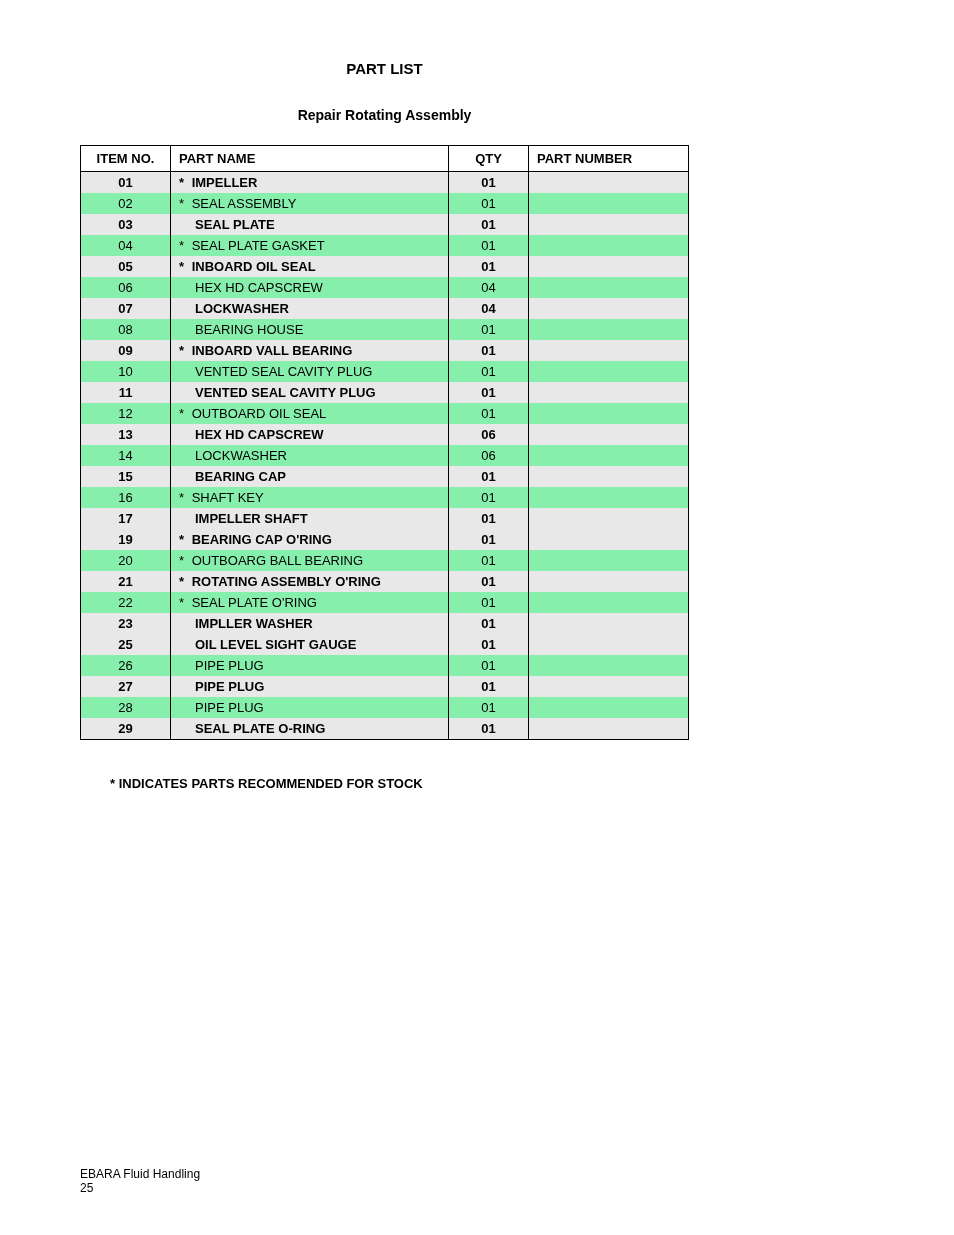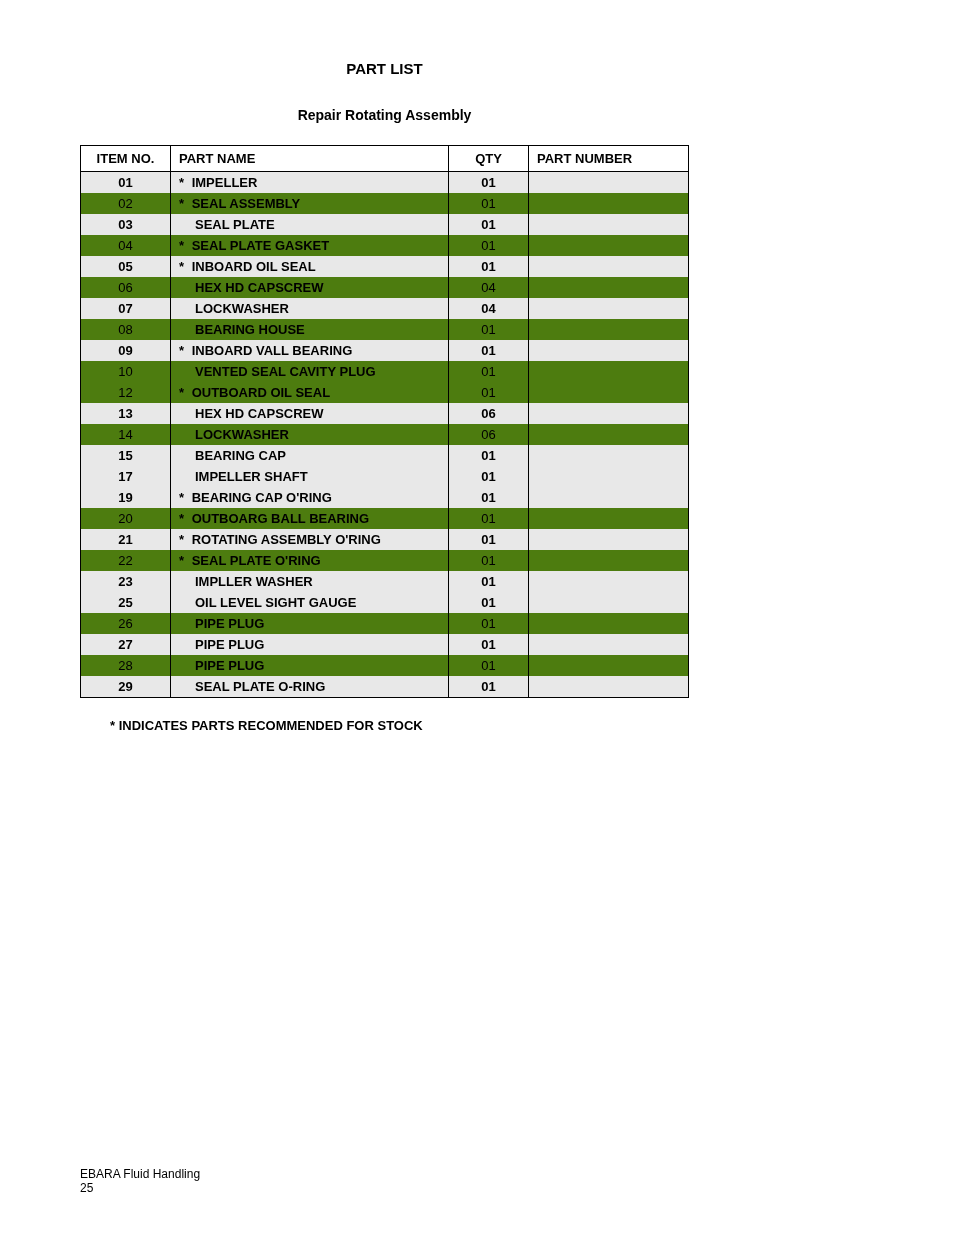--- a/index.html
+++ b/index.html
@@ -26,21 +26,21 @@
     }
     .section-title {
       text-align: center;
       font-weight: bold;
       font-size: 14px;
       margin-bottom: 22px;
     }
     table {
       width: 100%;
       border-collapse: collapse;
-      margin-bottom: 20px;
+      margin-bottom: 36px;
     }
     thead tr th {
       border: 1.5px solid #000;
       padding: 5px 8px;
       font-weight: bold;
       font-size: 13px;
       text-align: left;
       background: #fff;
     }
     thead tr th.center {
@@ -52,29 +52,28 @@
       border-left: 1.5px solid #000;
       border-right: 1.5px solid #000;
     }
     tbody tr:last-child td {
       border-bottom: 1.5px solid #000;
     }
     tbody tr.shaded {
       background-color: #e8e8e8;
     }
     tbody tr.normal {
-      background-color: #4d7c0f;
+      background-color: #86efac;
     }
     td.item-no {
       width: 90px;
       text-align: center;
     }
     td.part-name {
       width: auto;
-      font-weight: bold;
     }
     td.qty {
       width: 80px;
       text-align: center;
     }
     td.part-number {
       width: 160px;
     }
     .bold-row td {
       font-weight: bold;
@@ -170,20 +169,26 @@
           <td class="part-name"><span class="asterisk">* </span><span>INBOARD VALL BEARING</span></td>
           <td class="qty">01</td>
           <td class="part-number"></td>
         </tr>
         <tr class="normal">
           <td class="item-no">10</td>
           <td class="part-name"><span style="margin-right: 16px;">  </span><span>VENTED SEAL CAVITY PLUG</span></td>
           <td class="qty">01</td>
           <td class="part-number"></td>
         </tr>
+        <tr class="shaded bold-row">
+          <td class="item-no">11</td>
+          <td class="part-name"><span style="margin-right: 16px;">  </span><span>VENTED SEAL CAVITY PLUG</span></td>
+          <td class="qty">01</td>
+          <td class="part-number"></td>
+        </tr>
         <tr class="normal">
           <td class="item-no">12</td>
           <td class="part-name"><span class="asterisk">* </span><span>OUTBOARD OIL SEAL</span></td>
           <td class="qty">01</td>
           <td class="part-number"></td>
         </tr>
         <tr class="shaded bold-row">
           <td class="item-no">13</td>
           <td class="part-name"><span style="margin-right: 16px;">  </span><span>HEX HD CAPSCREW</span></td>
           <td class="qty">06</td>
@@ -191,20 +196,26 @@
         </tr>
         <tr class="normal">
           <td class="item-no">14</td>
           <td class="part-name"><span style="margin-right: 16px;">  </span><span>LOCKWASHER</span></td>
           <td class="qty">06</td>
           <td class="part-number"></td>
         </tr>
         <tr class="shaded bold-row">
           <td class="item-no">15</td>
           <td class="part-name"><span style="margin-right: 16px;">  </span><span>BEARING CAP</span></td>
+          <td class="qty">01</td>
+          <td class="part-number"></td>
+        </tr>
+        <tr class="normal">
+          <td class="item-no">16</td>
+          <td class="part-name"><span class="asterisk">* </span><span>SHAFT KEY</span></td>
           <td class="qty">01</td>
           <td class="part-number"></td>
         </tr>
         <tr class="shaded bold-row">
           <td class="item-no">17</td>
           <td class="part-name"><span style="margin-right: 16px;">  </span><span>IMPELLER SHAFT</span></td>
           <td class="qty">01</td>
           <td class="part-number"></td>
         </tr>
         <tr class="shaded bold-row">

